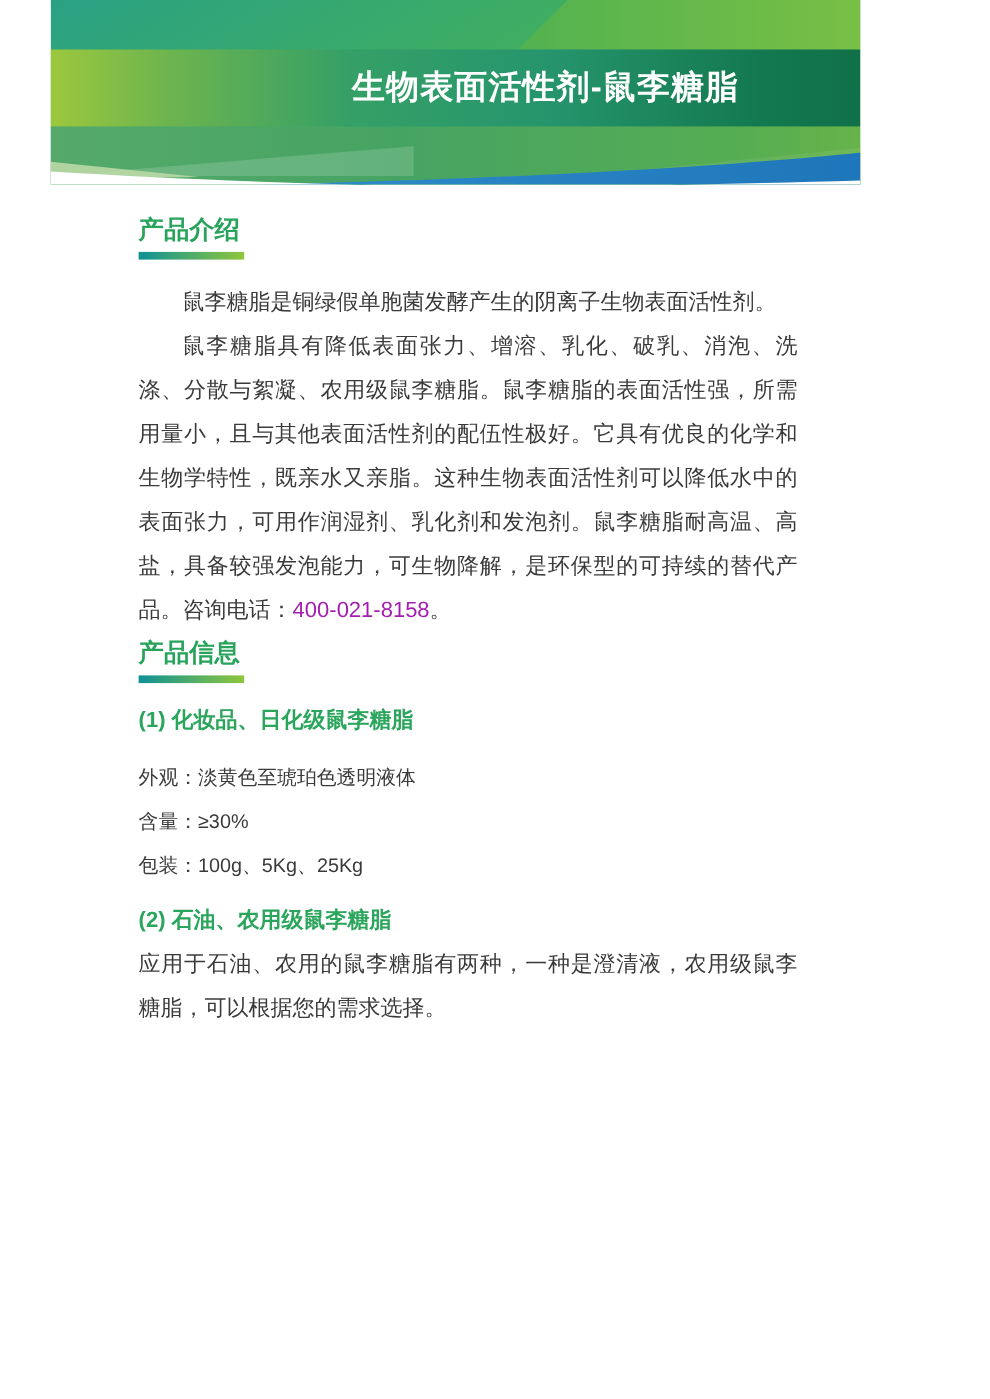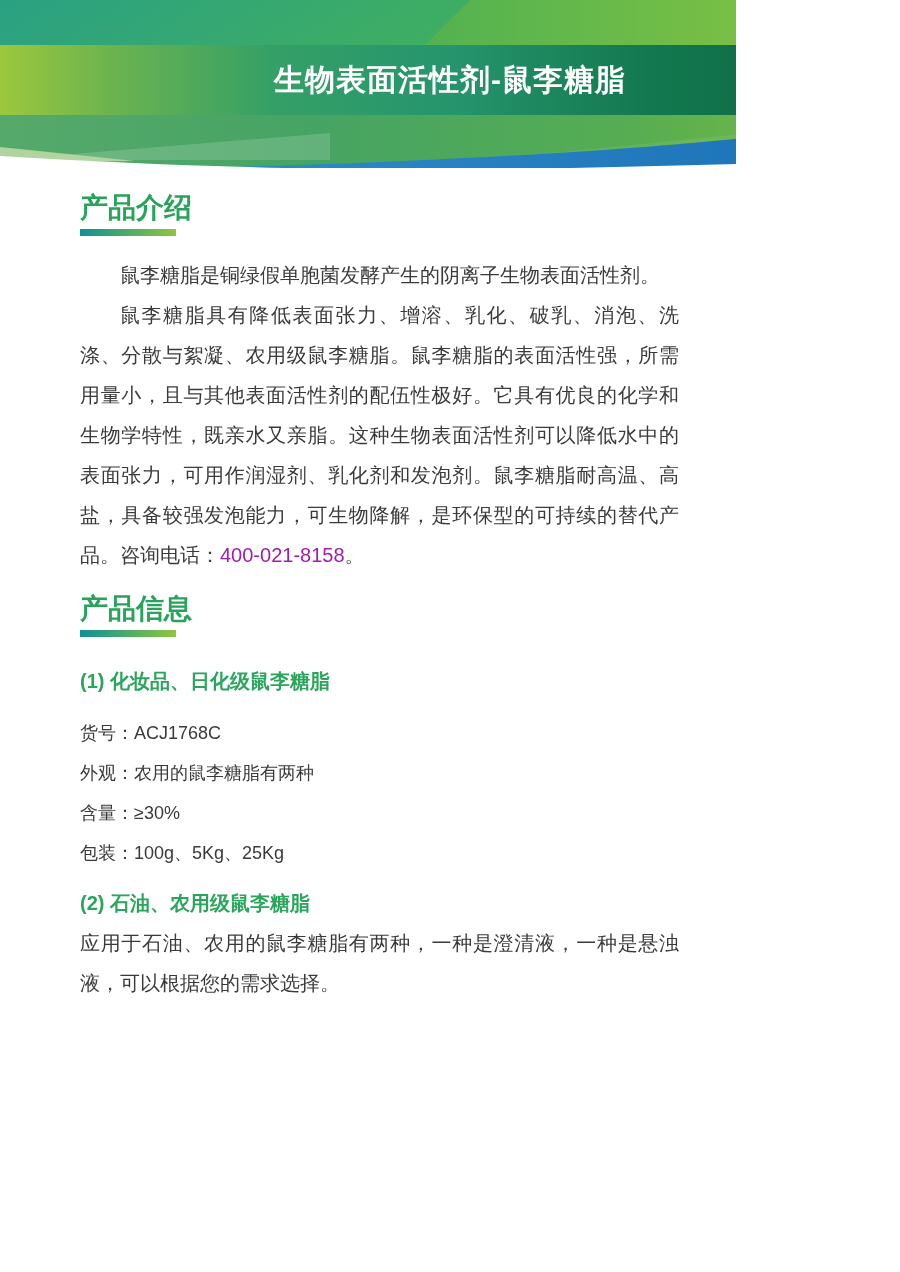--- a/index.html
+++ b/index.html
@@ -3,56 +3,57 @@
 <meta charset="utf-8">
 <style>
   html,body { margin:0; padding:0; background:#ffffff; }
   .page {
     position:relative;
     width:736px; height:1272px;
     background:#ffffff;
     font-family:"Liberation Sans","DejaVu Sans",sans-serif;
     color:#3a3a3a;
     overflow:hidden;
+    padding-left:46px;
   }
 
   
   .header { position:relative; width:900px; height:168px; }
   .header svg { display:block; }
   .page-title {
     position:absolute; left:0; top:50px; width:900px;
     text-align:center;
     color:#ffffff; font-size:30px; font-weight:bold; letter-spacing:1px;
     line-height:60px;
   }
 
   
   .content { padding:0 57px 0 80px; }
 
   .sec-heading {
     margin:26px 0 0 0;
-    color:#28a35b; font-size:28px; font-weight:bold; line-height:28px;
+    color:#28a35b; font-size:23px; font-weight:bold; line-height:28px;
   }
   .rule {
     margin-top:7px; width:96px; height:7px;
     background:linear-gradient(90deg,#0f9195 0%,#8fc63d 100%);
   }
 
   .body-text {
     font-size:20px; line-height:40px; color:#3a3a3a;
     text-align:justify; margin:0;
   }
   .indent { text-indent:2em; }
   .p1 { margin-top:19px; }
   .p2 { margin-top:0; }
 
-  .info-head { margin-top:20px; }
+  .info-head { margin-top:4px; }
 
   .sub-heading {
-    margin:32px 0 0 0;
+    margin:22px 0 0 0;
     color:#2aa55c; font-size:20px; font-weight:bold; line-height:24px;
   }
   .sub2 { margin-top:18px; }
 
   .rows { margin-top:20px; }
   .attr-row { font-size:18px; line-height:40px; color:#3a3a3a; }
 
   .app-para { margin-top:-2px; }
   .sec2-para { margin-top:8px; text-align:justify; }
 
@@ -125,24 +126,23 @@
     <p class="body-text indent p1">鼠李糖脂是铜绿假单胞菌发酵产生的阴离子生物表面活性剂。</p>
 
     <p class="body-text indent p2"><span>鼠李糖脂具有降低表面张力、增溶、乳化、破乳、消泡、洗涤、分散与絮凝、农用级鼠李糖脂。鼠李糖脂的表面活性强，所需用量小，且与其他表面活性剂的配伍性极好。它具有优良的化学和生物学特性，既亲水又亲脂。这种生物表面活性剂可以降低水中的表面张力，可用作润湿剂、乳化剂和发泡剂。鼠李糖脂耐高温、高盐，具备较强发泡能力，可生物降解，是环保型的可持续的替代产品。咨询电话：</span><span class="phone">400-021-8158</span><span>。</span></p>
 
     <h2 class="sec-heading info-head">产品信息</h2>
     <div class="rule"></div>
 
     <h3 class="sub-heading">(1) 化妆品、日化级鼠李糖脂</h3>
 
     <div class="rows">
-      <div class="attr-row"><span>货号：</span><span>ACJ1768C</span></div>
-      <div class="attr-row"><span>外观：</span><span>农用的鼠李糖脂有两种</span></div>
+      <div class="attr-row"><span>外观：</span><span>淡黄色至琥珀色透明液体</span></div>
       <div class="attr-row"><span>含量：</span><span>≥30%</span></div>
       <div class="attr-row"><span>包装：</span><span>100g、5Kg、25Kg</span></div>
     </div>
 
 
     <h3 class="sub-heading sub2">(2) 石油、农用级鼠李糖脂</h3>
-    <p class="body-text sec2-para">应用于石油、农用的鼠李糖脂有两种，一种是澄清液，一种是悬浊液，可以根据您的需求选择。</p>
+    <p class="body-text sec2-para">应用于石油、农用的鼠李糖脂有两种，一种是澄清液，农用级鼠李糖脂，可以根据您的需求选择。</p>
 
   </div>
 </div>
 
 </body></html>

